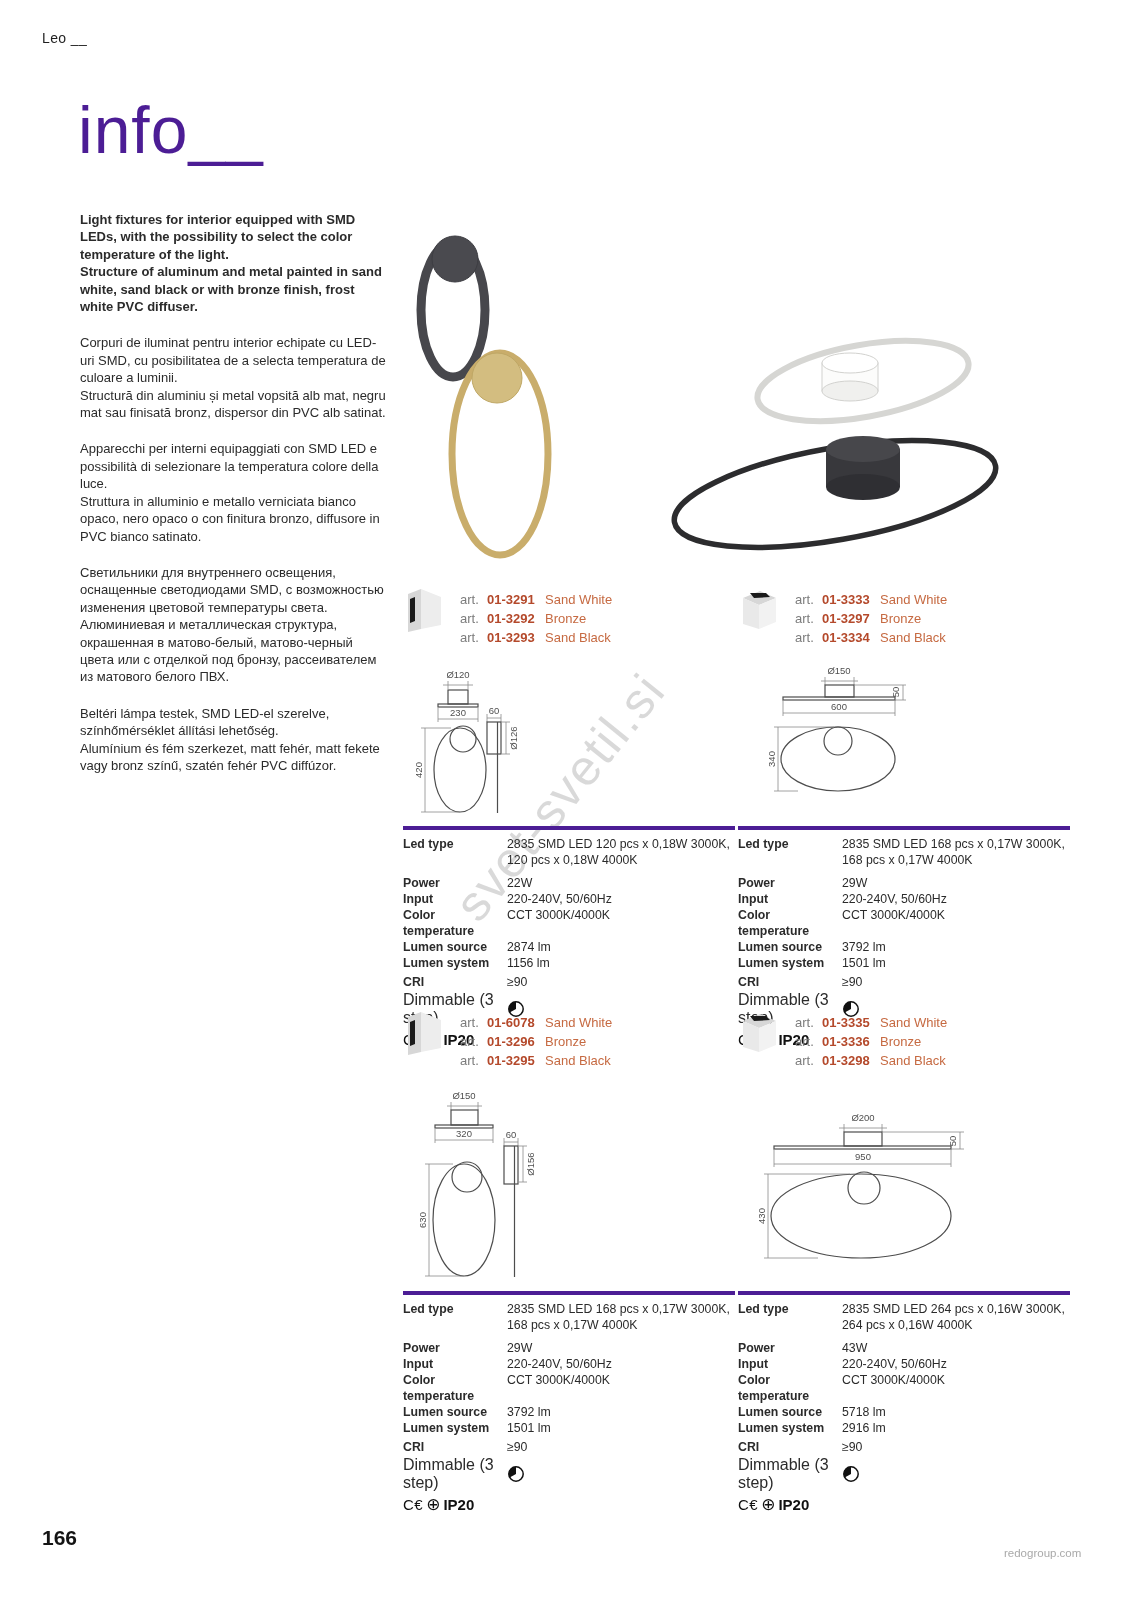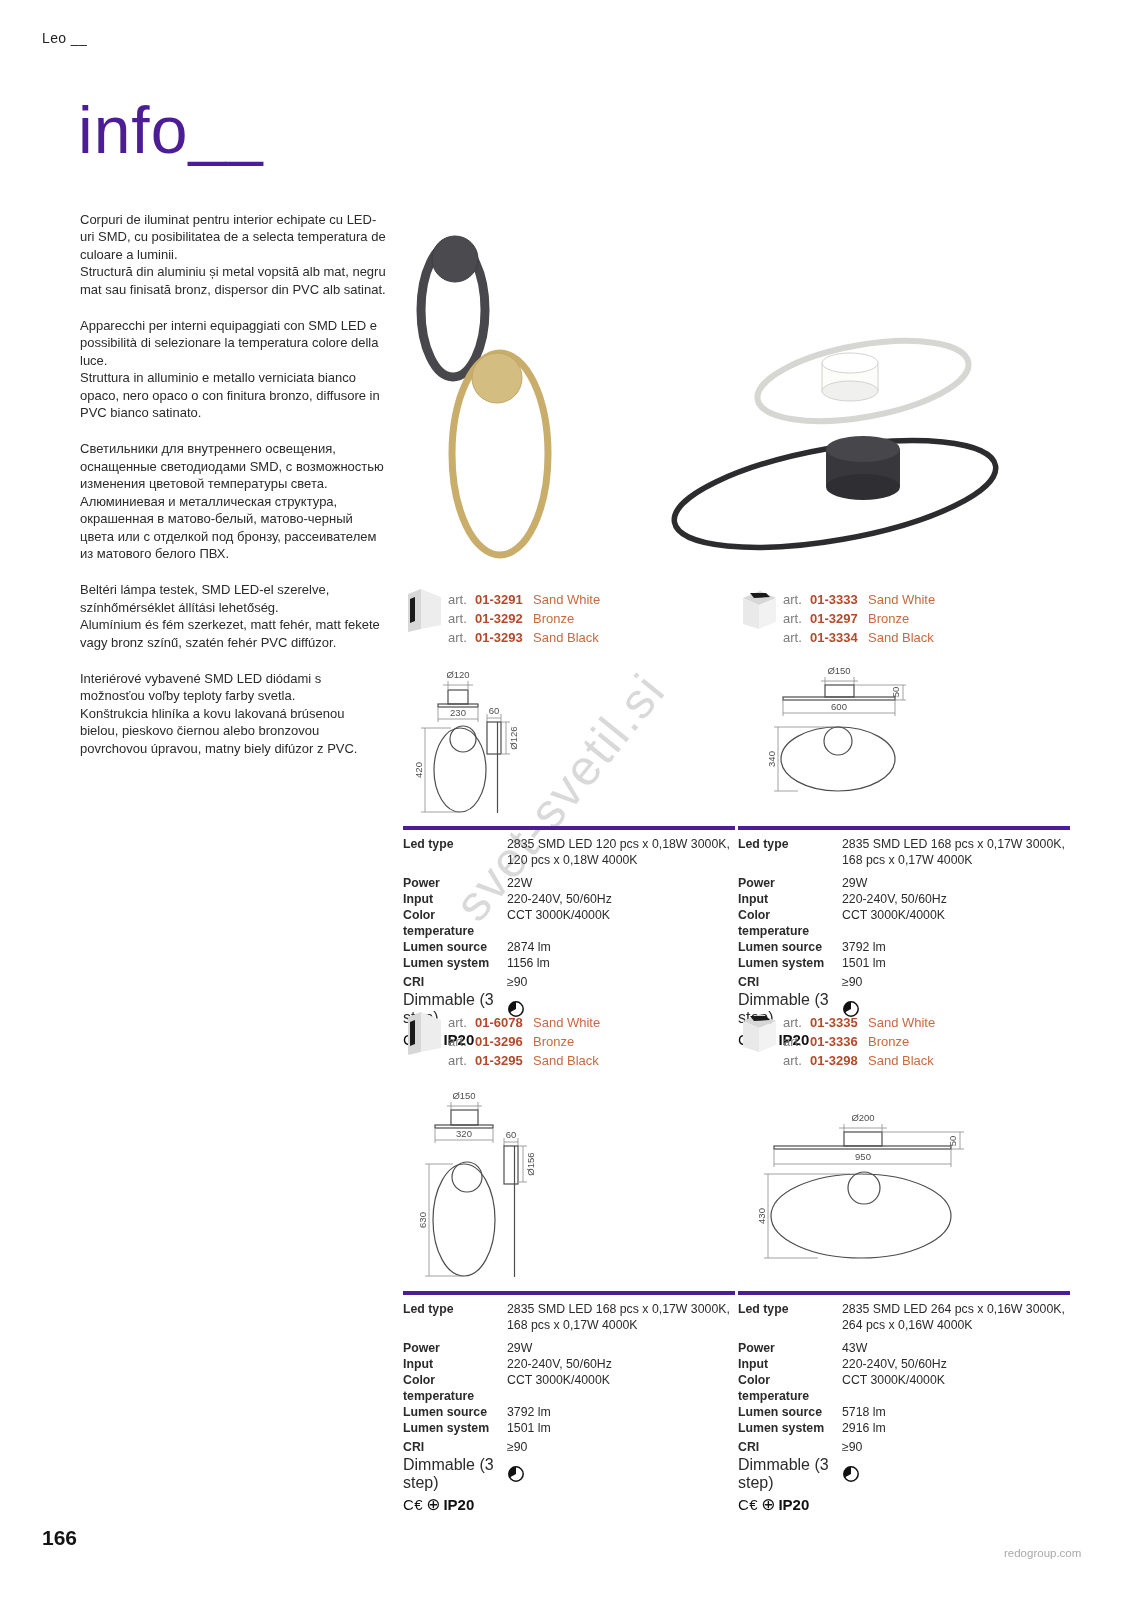--- a/index.html
+++ b/index.html
@@ -22,21 +22,21 @@
   .watermark{position:absolute;left:360px;top:768px;width:400px;text-align:center;
              transform:rotate(-51deg);font-size:50px;color:rgba(130,130,130,.30);
              pointer-events:none;letter-spacing:2px;}
 
   .block{position:absolute;width:332px;}
   #block1{left:403px;top:588px;height:418px;}
   #block2{left:738px;top:588px;height:418px;}
   #block3{left:403px;top:1011px;height:470px;}
   #block4{left:738px;top:1011px;height:470px;}
 
-  .art-section{position:absolute;top:0;left:0;display:flex;gap:5px;}
+  .art-section{position:absolute;top:0;left:0;display:flex;gap:17px;}
   .mount-icon{margin-left:2px;flex-shrink:0;}
   .art-rows{padding-top:2px;}
   .art-row{display:flex;font-size:13px;line-height:19px;}
   .art-lbl{width:27px;color:#7c7c7c;}
   .art-code{width:58px;font-weight:700;color:#b4492b;}
   .art-finish{color:#c66a42;}
 
   .diagram{position:absolute;left:0;}
   .diag-top{top:64px;}
   .diag-top3{top:68px;}
@@ -64,30 +64,30 @@
 </style>
 </head>
 <body>
 
 <div class="page">
 
   <div class="brand">Leo __</div>
   <div class="title">info__</div>
 
   <div class="intro">
+    <p class="en">Light fixtures for interior equipped with SMD LEDs, with the possibility to select the color temperature of the light.
+Structure of aluminum and metal painted in sand white, sand black or with bronze finish, frost white PVC diffuser.</p>
     <p>Corpuri de iluminat pentru interior echipate cu LED-uri SMD, cu posibilitatea de a selecta temperatura de culoare a luminii.
 Structură din aluminiu și metal vopsită alb mat, negru mat sau finisată bronz, dispersor din PVC alb satinat.</p>
     <p>Apparecchi per interni equipaggiati con SMD LED e possibilità di selezionare la temperatura colore della luce.
 Struttura in alluminio e metallo verniciata bianco opaco, nero opaco o con finitura bronzo, diffusore in PVC bianco satinato.</p>
     <p>Светильники для внутреннего освещения, оснащенные светодиодами SMD, с возможностью изменения цветовой температуры света.
 Алюминиевая и металлическая структура, окрашенная в матово-белый, матово-черный цвета или с отделкой под бронзу, рассеивателем из матового белого ПВХ.</p>
     <p>Beltéri lámpa testek, SMD LED-el szerelve, színhőmérséklet állítási lehetőség.
 Alumínium és fém szerkezet, matt fehér, matt fekete vagy bronz színű, szatén fehér PVC diffúzor.</p>
-    <p>Interiérové vybavené SMD LED diódami s možnosťou voľby teploty farby svetla.
-Konštrukcia hliníka a kovu lakovaná brúsenou bielou, pieskovo čiernou alebo bronzovou povrchovou úpravou, matny biely difúzor z PVC.</p>
   </div>
 
   <svg id="photo-left" class="photo" width="255" height="345" viewBox="0 0 255 345">
     <ellipse cx="55" cy="84" rx="32" ry="67" fill="none" stroke="#47474c" stroke-width="9"></ellipse>
     <circle cx="57" cy="33" r="23" fill="#4a4a4f"></circle>
     <circle cx="57" cy="33" r="23" fill="none" stroke="#3d3d42" stroke-width="1"></circle>
     <ellipse cx="102" cy="228" rx="48" ry="101" fill="none" stroke="#c9ad6b" stroke-width="7"></ellipse>
     <circle cx="99" cy="152" r="25" fill="#d3bd80"></circle>
     <circle cx="99" cy="152" r="25" fill="none" stroke="#bfa765" stroke-width="1"></circle>
   </svg>

